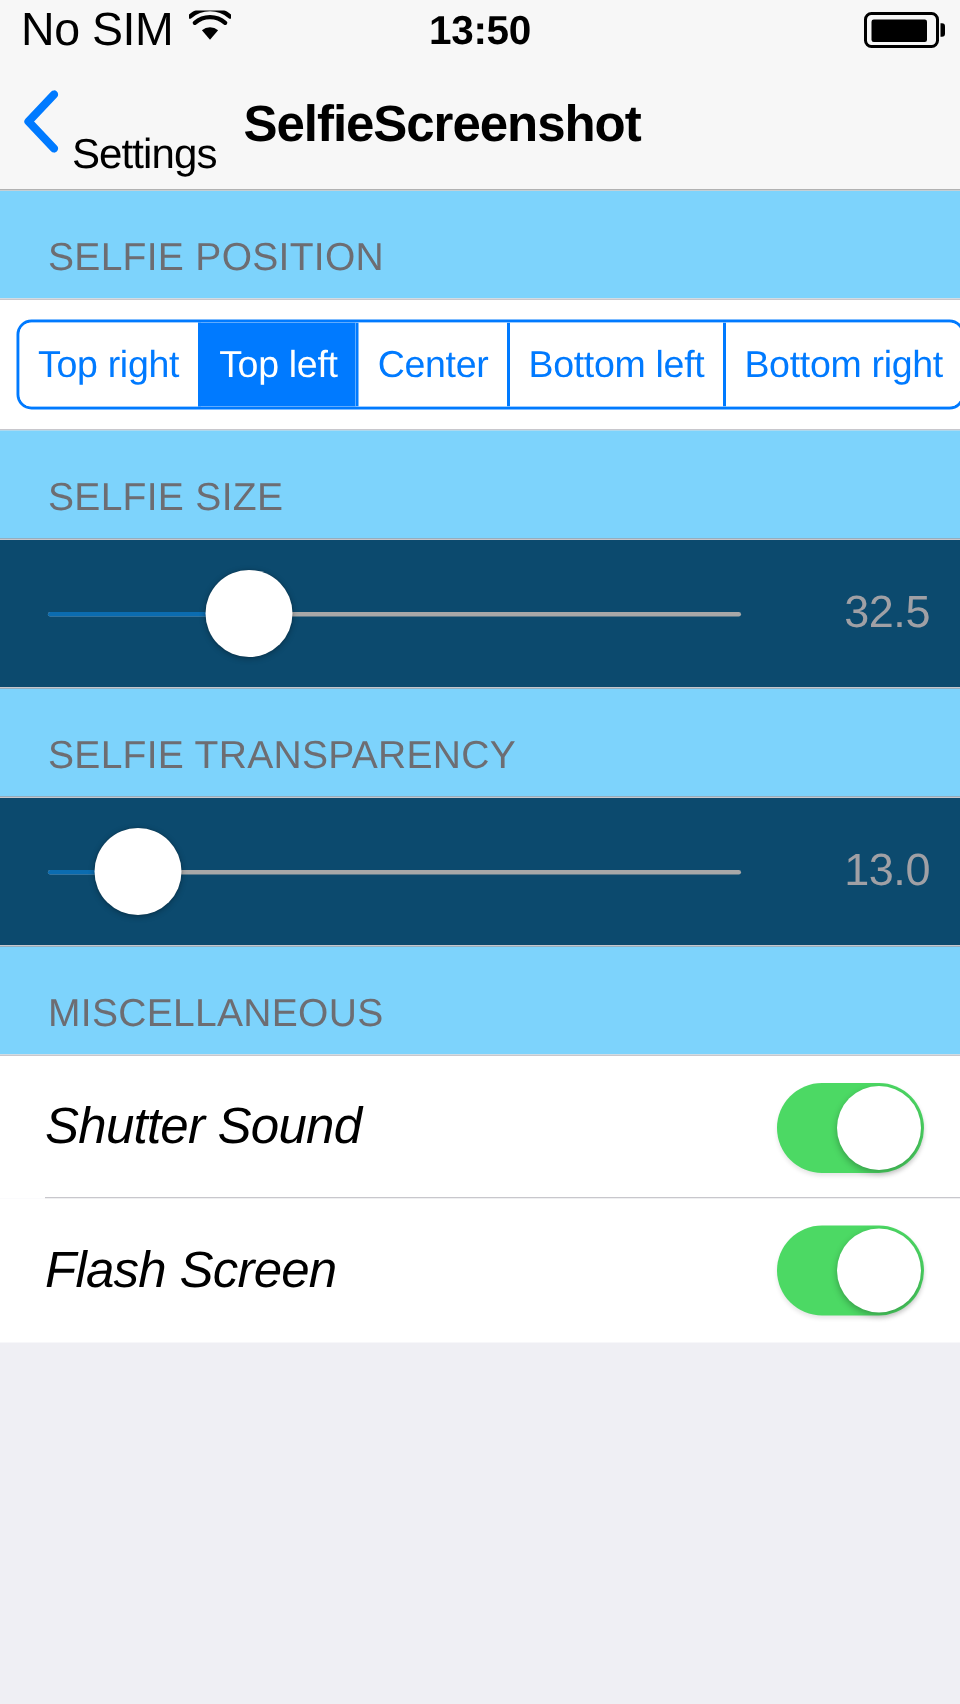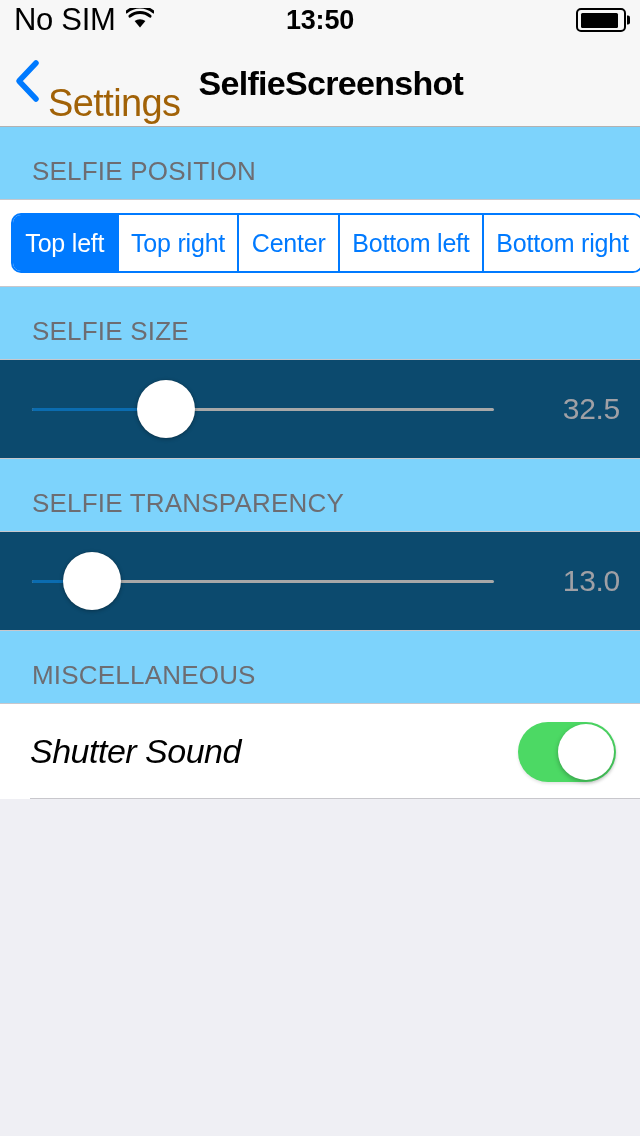--- a/index.html
+++ b/index.html
@@ -88,22 +88,22 @@
     padding-left: 14px;
   }
   .nav-back {
     display: flex;
     align-items: center;
     gap: 8px;
     cursor: pointer;
   }
   .chevron-left { display: block; }
   .nav-back-label {
-    font-size: 38px;
-    color: #a16207;
+    font-size: 28px;
+    color: #000000;
     letter-spacing: -0.6px;
     margin-top: 40px;
   }
   .nav-title {
     font-size: 34px;
     font-weight: bold;
     color: #000;
     letter-spacing: -0.7px;
     margin-left: 18px;
   }
@@ -313,22 +313,22 @@
   <div class="nav-title">SelfieScreenshot</div>
 </div>
 
 <div class="table-view">
 
   <div class="section-header">
     <span class="section-header-text">SELFIE POSITION</span>
   </div>
   <div class="segmented-wrap">
     <div class="segmented">
+      <div class="segment">Top right</div>
       <div class="segment selected">Top left</div>
-      <div class="segment">Top right</div>
       <div class="segment">Center</div>
       <div class="segment">Bottom left</div>
       <div class="segment">Bottom right</div>
     </div>
   </div>
 
   <div class="section-header">
     <span class="section-header-text">SELFIE SIZE</span>
   </div>
   <div class="slider-cell">
@@ -355,14 +355,20 @@
 
   <div class="section-header">
     <span class="section-header-text">MISCELLANEOUS</span>
   </div>
   <div class="cell switch-row cell-no-bottom cell-sep-inset">
     <span class="switch-label">Shutter Sound</span>
     <div class="switch">
       <div class="switch-knob"></div>
     </div>
   </div>
+  <div class="cell switch-row cell-no-bottom" style="border-top:none;">
+    <span class="switch-label">Flash Screen</span>
+    <div class="switch">
+      <div class="switch-knob"></div>
+    </div>
+  </div>
 
 </div>
 
 </body></html>

